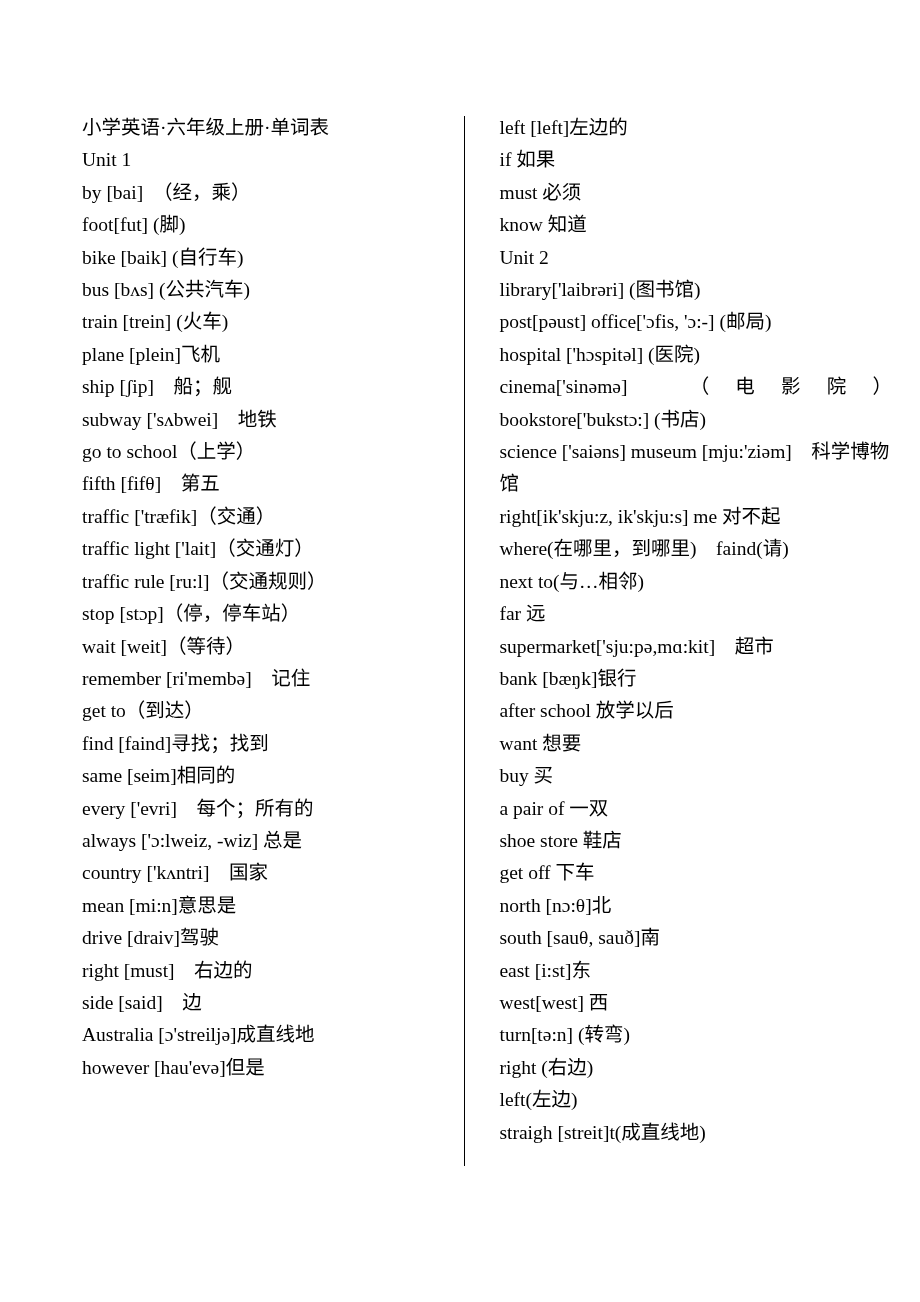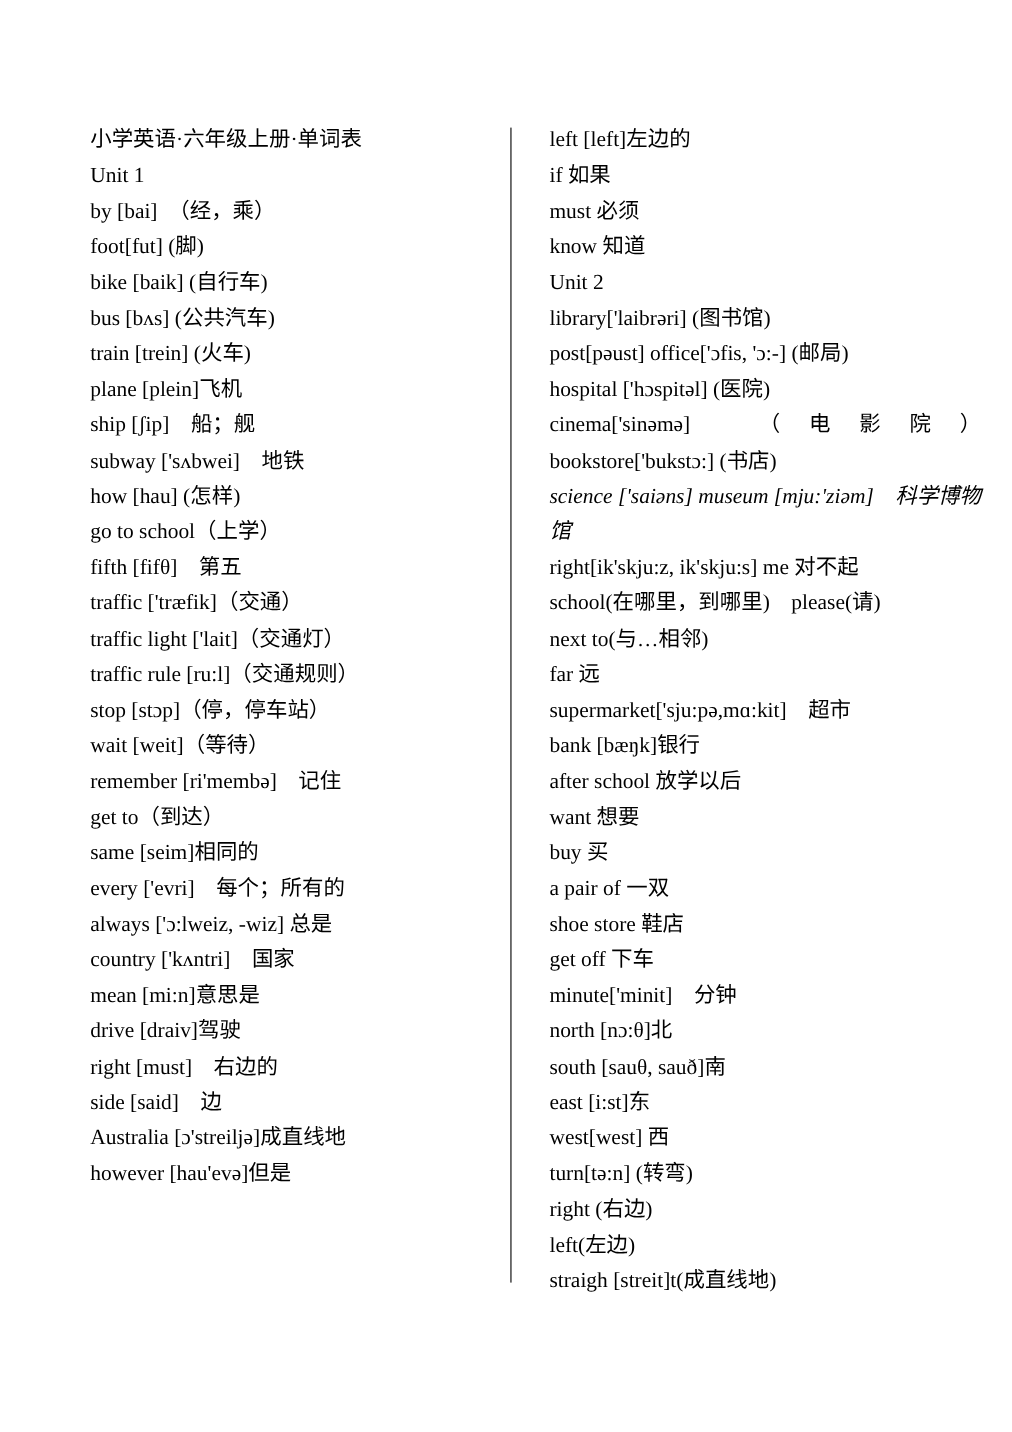--- a/index.html
+++ b/index.html
@@ -64,21 +64,20 @@
   }
   
   .entry.justified {
     text-align: justify;
     text-align-last: justify;
     text-justify: inter-character;
   }
   
   .entry.wrapping {
     white-space: pre-wrap;
-    font-style: italic;
   }
 </style>
 </head>
 <body>
 
 <div id="page">
 
   <div id="column-divider"></div>
 
   <div id="wordlist-columns">
@@ -87,30 +86,30 @@
         <div class="entry doc-title">小学英语·六年级上册·单词表</div>
         <div class="entry">Unit 1</div>
         <div class="entry">by [bai]　（经，乘）</div>
         <div class="entry">foot[fut] (脚)</div>
         <div class="entry">bike [baik] (自行车)</div>
         <div class="entry">bus [bʌs] (公共汽车)</div>
         <div class="entry">train [trein] (火车)</div>
         <div class="entry">plane [plein]飞机</div>
         <div class="entry">ship [ʃip]　船；舰</div>
         <div class="entry">subway ['sʌbwei]　地铁</div>
-        <div class="entry">how [hau] (怎样)</div>
         <div class="entry">go to school（上学）</div>
         <div class="entry">fifth [fifθ]　第五</div>
         <div class="entry">traffic ['træfik]（交通）</div>
         <div class="entry">traffic light ['lait]（交通灯）</div>
         <div class="entry">traffic rule [ru:l]（交通规则）</div>
         <div class="entry">stop [stɔp]（停，停车站）</div>
         <div class="entry">wait [weit]（等待）</div>
         <div class="entry">remember [ri'membə]　记住</div>
         <div class="entry">get to（到达）</div>
+        <div class="entry">find [faind]寻找；找到</div>
         <div class="entry">same [seim]相同的</div>
         <div class="entry">every ['evri]　每个；所有的</div>
         <div class="entry">always ['ɔ:lweiz, -wiz] 总是</div>
         <div class="entry">country ['kʌntri]　国家</div>
         <div class="entry">mean [mi:n]意思是</div>
         <div class="entry">drive [draiv]驾驶</div>
         <div class="entry">right [must]　右边的</div>
         <div class="entry">side [said]　边</div>
         <div class="entry">Australia [ɔ'streiljə]成直线地</div>
         <div class="entry">however [hau'evə]但是</div>
@@ -122,32 +121,31 @@
         <div class="entry">must 必须</div>
         <div class="entry">know 知道</div>
         <div class="entry">Unit 2</div>
         <div class="entry">library['laibrəri] (图书馆)</div>
         <div class="entry">post[pəust] office['ɔfis, 'ɔ:-] (邮局)</div>
         <div class="entry">hospital ['hɔspitəl] (医院)</div>
         <div class="entry justified">cinema['sinəmə]　（电影院）</div>
         <div class="entry">bookstore['bukstɔ:] (书店)</div>
         <div class="entry wrapping">science ['saiəns] museum [mju:'ziəm]　科学博物馆</div>
         <div class="entry">right[ik'skju:z, ik'skju:s] me 对不起</div>
-        <div class="entry">school(在哪里，到哪里)　please(请)</div>
+        <div class="entry">where(在哪里，到哪里)　faind(请)</div>
         <div class="entry">next to(与…相邻)</div>
         <div class="entry">far 远</div>
         <div class="entry">supermarket['sju:pə,mɑ:kit]　超市</div>
         <div class="entry">bank [bæŋk]银行</div>
         <div class="entry">after school 放学以后</div>
         <div class="entry">want 想要</div>
         <div class="entry">buy 买</div>
         <div class="entry">a pair of 一双</div>
         <div class="entry">shoe store 鞋店</div>
         <div class="entry">get off 下车</div>
-        <div class="entry">minute['minit]　分钟</div>
         <div class="entry">north [nɔ:θ]北</div>
         <div class="entry">south [sauθ, sauð]南</div>
         <div class="entry">east [i:st]东</div>
         <div class="entry">west[west] 西</div>
         <div class="entry">turn[tə:n] (转弯)</div>
         <div class="entry">right (右边)</div>
         <div class="entry">left(左边)</div>
         <div class="entry">straigh [streit]t(成直线地)</div>
       </div>
 

